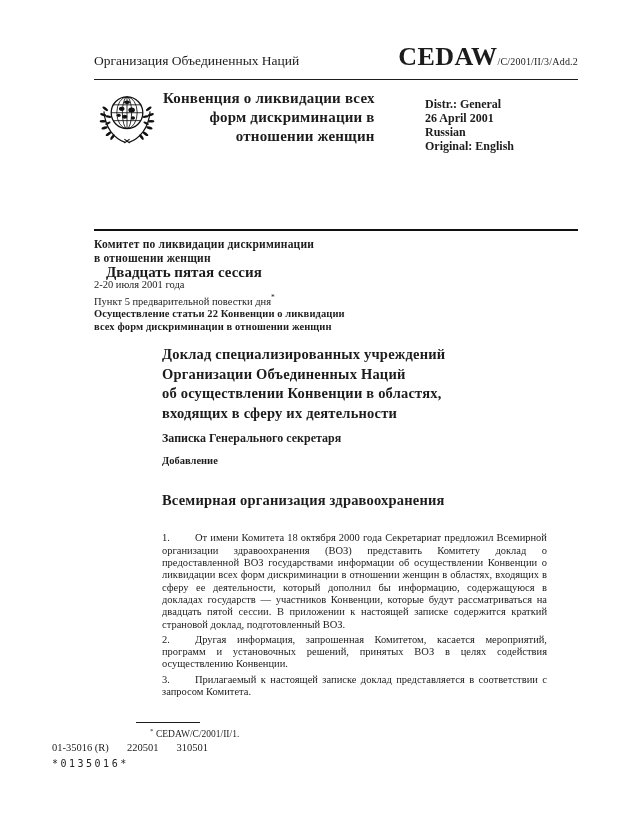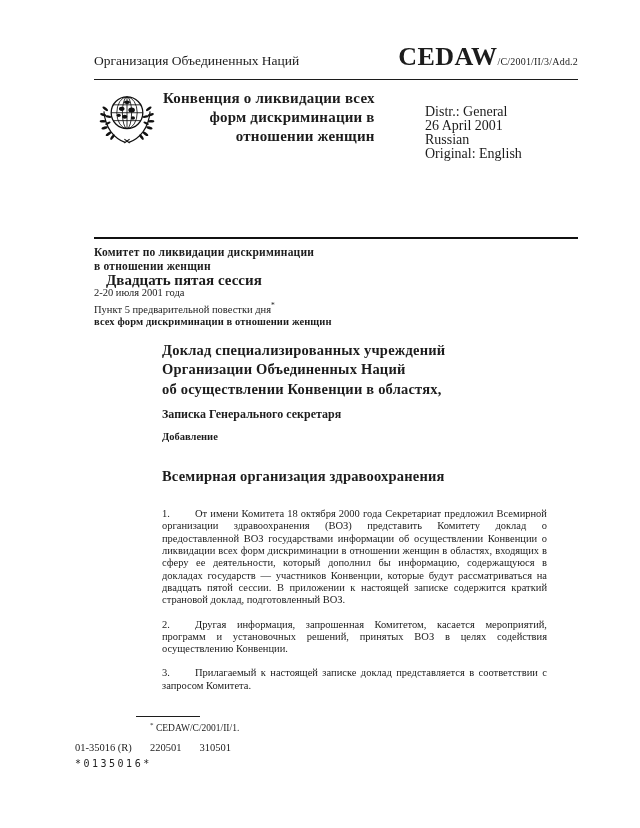--- a/index.html
+++ b/index.html
@@ -37,23 +37,24 @@
     font-weight: bold;
     font-size: 15px;
     line-height: 19px;
     margin-left: 3px;
     letter-spacing: 0.2px;
     text-align: right;
   }
   .distr-block {
     margin-left: auto;
     width: 153px;
-    font-size: 14px;
+    font-size: 12px;
     line-height: 14px;
-    margin-top: 16px;
+    margin-top: 8px;
+    font-weight: bold;
   }
 
   .rule-thick {
     border: none;
     border-top: 2.2px solid #111;
     margin-top: 76px;
   }
 
   
   .committee { margin-top: 7px; }
@@ -76,35 +77,35 @@
   .note-sg { font-weight: bold; font-size: 12px; line-height: 15px; margin-top: 8px; }
   .addendum { font-weight: bold; font-size: 10.5px; line-height: 13px; margin-top: 8px; }
   .who-heading { font-weight: bold; font-size: 14.5px; line-height: 19px; margin-top: 24px; letter-spacing: 0.2px; }
 
   .para {
     font-size: 10.5px;
     line-height: 12.3px;
     text-align: justify;
     margin-top: 22px;
   }
-  .para + .para { margin-top: 12px; }
+  .para + .para { margin-top: 3px; }
   .pnum { display: inline-block; width: 33px; }
 
   
   .footnote-sep {
     border: none;
     border-top: 1px solid #1c1c1c;
     width: 64px;
     margin: 24px 0 0 42px;
   }
   .footnote-text { font-size: 9.5px; line-height: 13px; margin-left: 56px; margin-top: 2px; }
   .footnote-text sup { font-size: 7px; }
 
   
-  .footer { position: absolute; left: 75px; top: 742px; }
+  .footer { position: absolute; left: 52px; top: 742px; }
   .footer-codes { font-size: 10.5px; }
   .footer-codes .code { margin-left: 18px; }
   .barcode-text {
     font-family: "DejaVu Sans Mono", monospace;
     font-size: 10px;
     letter-spacing: 2.5px;
     margin-top: 5px;
     color: #222;
   }
 </style>
@@ -196,28 +197,30 @@
   </div>
 
   <hr class="rule-thick">
 
   <div class="committee">
     <div class="cmt-name">Комитет по ликвидации дискриминации</div>
     <div class="cmt-name">в отношении женщин</div>
     <div class="cmt-session">Двадцать пятая сессия</div>
     <div class="cmt-dates">2-20 июля 2001 года</div>
     <div class="cmt-agenda"><span>Пункт 5 предварительной повестки дня</span><sup>*</sup></div>
+    <div class="cmt-subject">Осуществление статьи 22 Конвенции о ликвидации</div>
     <div class="cmt-subject">всех форм дискриминации в отношении женщин</div>
   </div>
 
   <div class="main-col">
     <div class="report-title">
       <div>Доклад специализированных учреждений</div>
       <div>Организации Объединенных Наций</div>
       <div>об осуществлении Конвенции в областях,</div>
+      <div>входящих в сферу их деятельности</div>
     </div>
 
     <div class="note-sg">Записка Генерального секретаря</div>
     <div class="addendum">Добавление</div>
     <div class="who-heading">Всемирная организация здравоохранения</div>
 
     <div class="para">
       <span class="pnum">1.</span><span>От имени Комитета 18 октября 2000 года Секретариат предложил Всемирной организации здравоохранения (ВОЗ) представить Комитету доклад о предоставленной ВОЗ государствами информации об осуществлении Конвенции о ликвидации всех форм дискриминации в отношении женщин в областях, входящих в сферу ее деятельности, который дополнил бы информацию, содержащуюся в докладах государств — участников Конвенции, которые будут рассматриваться на двадцать пятой сессии. В приложении к настоящей записке содержится краткий страновой доклад, подготовленный ВОЗ.</span>
     </div>
     <div class="para">

